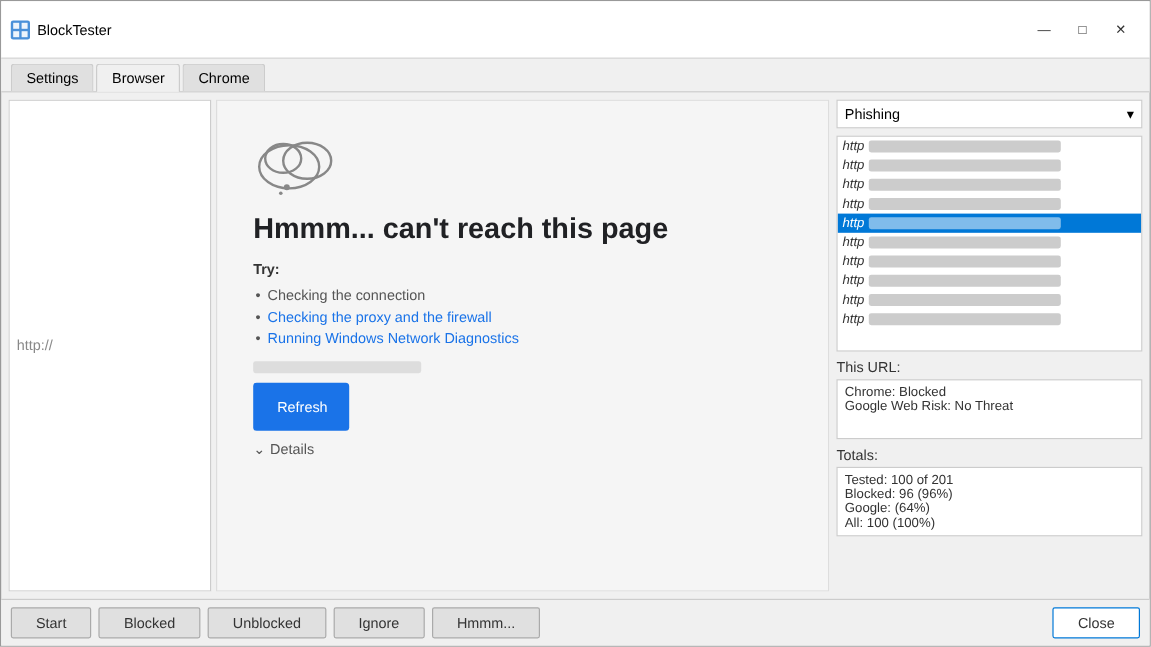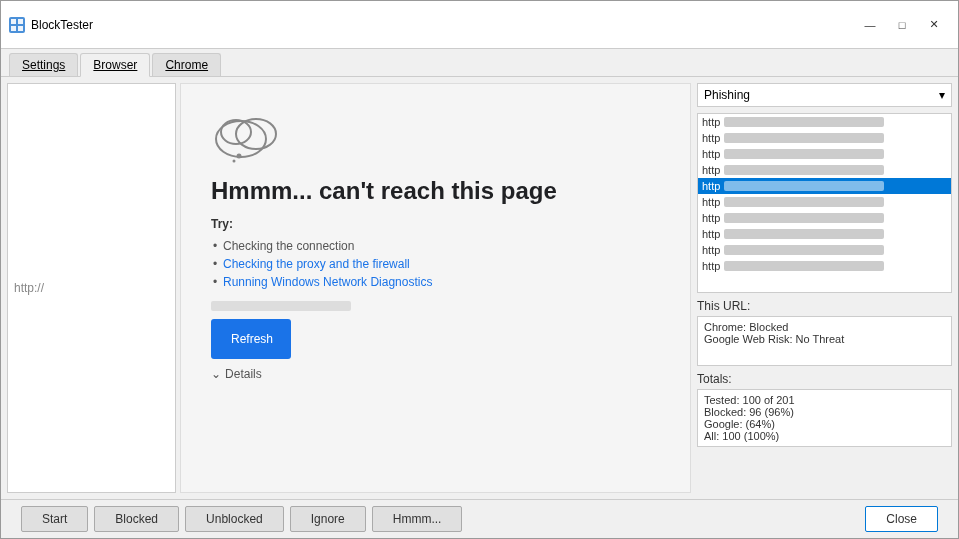--- a/index.html
+++ b/index.html
@@ -78,21 +78,20 @@
       gap: 2px;
     }
     .tab {
       padding: 4px 12px;
       border: 1px solid #ccc;
       border-bottom: none;
       cursor: pointer;
       background: #e0e0e0;
       font-size: 12px;
       border-radius: 3px 3px 0 0;
-      text-decoration: underline;
     }
     .tab.active {
       background: #f0f0f0;
       border-bottom: 1px solid #f0f0f0;
       margin-bottom: -1px;
       z-index: 1;
     }
 
     .main-content {
       display: flex;
@@ -255,20 +254,21 @@
       align-items: center;
       gap: 4px;
     }
     .url-list-item.selected {
       background: #0078d7;
       color: white;
     }
     .url-list-item .url-prefix {
       color: #333;
       flex-shrink: 0;
+      font-style: italic;
     }
     .url-list-item.selected .url-prefix {
       color: white;
     }
     .url-blurred {
       display: inline-block;
       background: #ccc;
       border-radius: 2px;
       height: 10px;
       flex: 1;
@@ -305,21 +305,21 @@
     .totals-box {
       border: 1px solid #ccc;
       background: white;
       padding: 4px 6px;
       font-size: 11px;
       color: #333;
     }
 
     .bottom-bar {
       display: flex;
-      padding: 6px 20px;
+      padding: 6px 8px;
       gap: 6px;
       border-top: 1px solid #ccc;
       background: #f0f0f0;
       align-items: flex-end;
       justify-content: space-between;
     }
 
     .bottom-left { display: flex; gap: 6px; }
     .bottom-right { display: flex; gap: 6px; }
 

